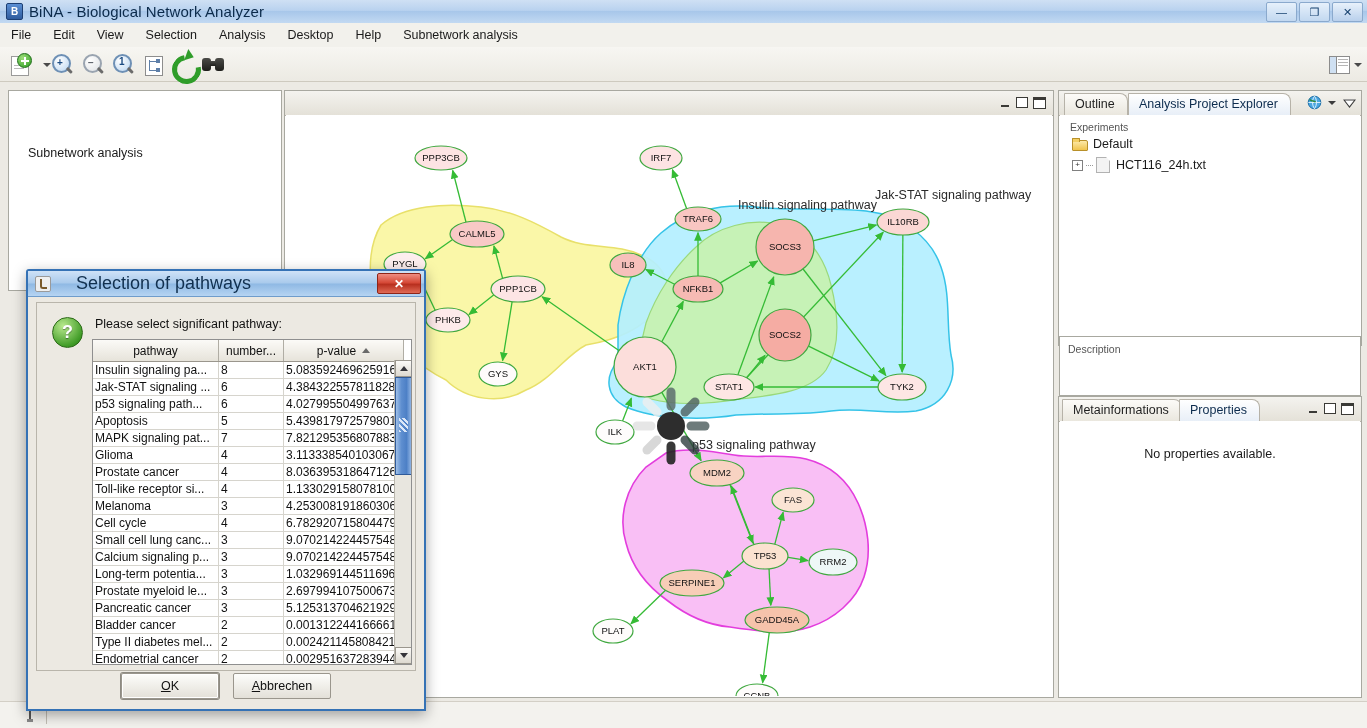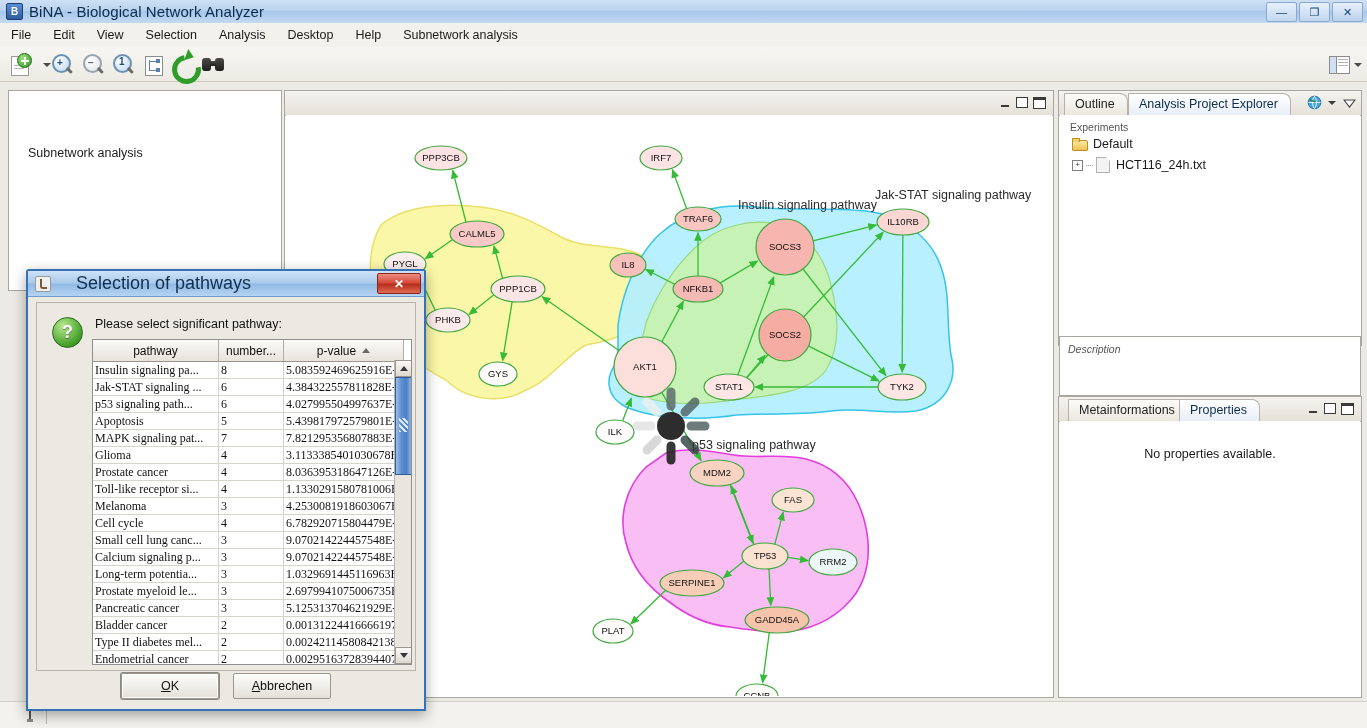--- a/index.html
+++ b/index.html
@@ -200,21 +200,21 @@
   .file-ico:after{
     content:"";position:absolute;right:-1px;top:-1px;border-left:4px solid transparent;
     border-top:4px solid #fff;
   }
   .dotline{border-top:1px dotted #9a9a9a;width:7px;}
 
   #desc-panel{
     position:absolute;left:1059px;top:336px;width:300px;height:58px;
     background:#fff;border:1px solid #a8a8a0;
   }
-  .desc-lbl{position:absolute;left:8px;top:6px;font-size:10.5px;color:#555;font-style:italic;}
+  .desc-lbl{position:absolute;left:8px;top:6px;font-size:10.5px;color:#555;}
 
   #props-panel{left:1058px;top:396px;width:302px;height:300px;}
   #props-body{position:absolute;left:1px;top:24px;right:1px;bottom:1px;background:#fff;}
   .props-msg{
     position:absolute;left:0;right:0;top:26px;text-align:center;font-size:12.5px;color:#1a1a1a;
   }
 
   
   .statusbar{
     position:absolute;left:0;bottom:0;width:1367px;height:26px;
@@ -274,21 +274,21 @@
   table.ptbl{border-collapse:collapse;width:302px;table-layout:fixed;}
   table.ptbl th{
     height:19px;font-size:12px;font-weight:normal;color:#111;
     background:linear-gradient(to bottom,#fbfaf7,#e6e3da);
     border-right:1px solid #b0ada4;border-bottom:1px solid #9a968d;
     text-align:center;
   }
   table.ptbl td{
     height:16px;font-size:12px;color:#111;
     border-right:1px solid #d6d4cd;border-bottom:1px solid #d6d4cd;
-    padding:0 2px;white-space:nowrap;overflow:hidden;font-family:Liberation Serif, serif;
+    padding:0 2px;white-space:nowrap;overflow:hidden;
   }
   .col-a{width:123px;} .col-b{width:62px;} .col-c{width:117px;}
   .sort-caret{
     display:inline-block;margin-left:6px;width:0;height:0;
     border-left:4px solid transparent;border-right:4px solid transparent;
     border-bottom:5px solid #6a6a6a;vertical-align:2px;
   }
   #tbl-scroll{
     position:absolute;right:0;top:20px;width:16px;bottom:0;
     background:#e8e6df;border-left:1px solid #b8b5ac;
@@ -648,21 +648,21 @@
       </div>
     </div>
   </div>
 
   <div id="desc-panel">
     <div class="desc-lbl">Description</div>
   </div>
 
   <div class="panel" id="props-panel">
     <div class="panel-tabs">
-      <div class="ptab" style="left:9px;">
+      <div class="ptab" style="left:3px;">
         <span>Metainformations</span>
       </div>
       <div class="ptab active" style="left:120px;">
         <span>Properties</span>
       </div>
       <div class="panel-ctl ctl-min" style="right:42px;"></div>
       <div class="panel-ctl" style="right:25px;">
           <span class="ctl-float"></span>
         </div>
       <div class="panel-ctl" style="right:7px;">

